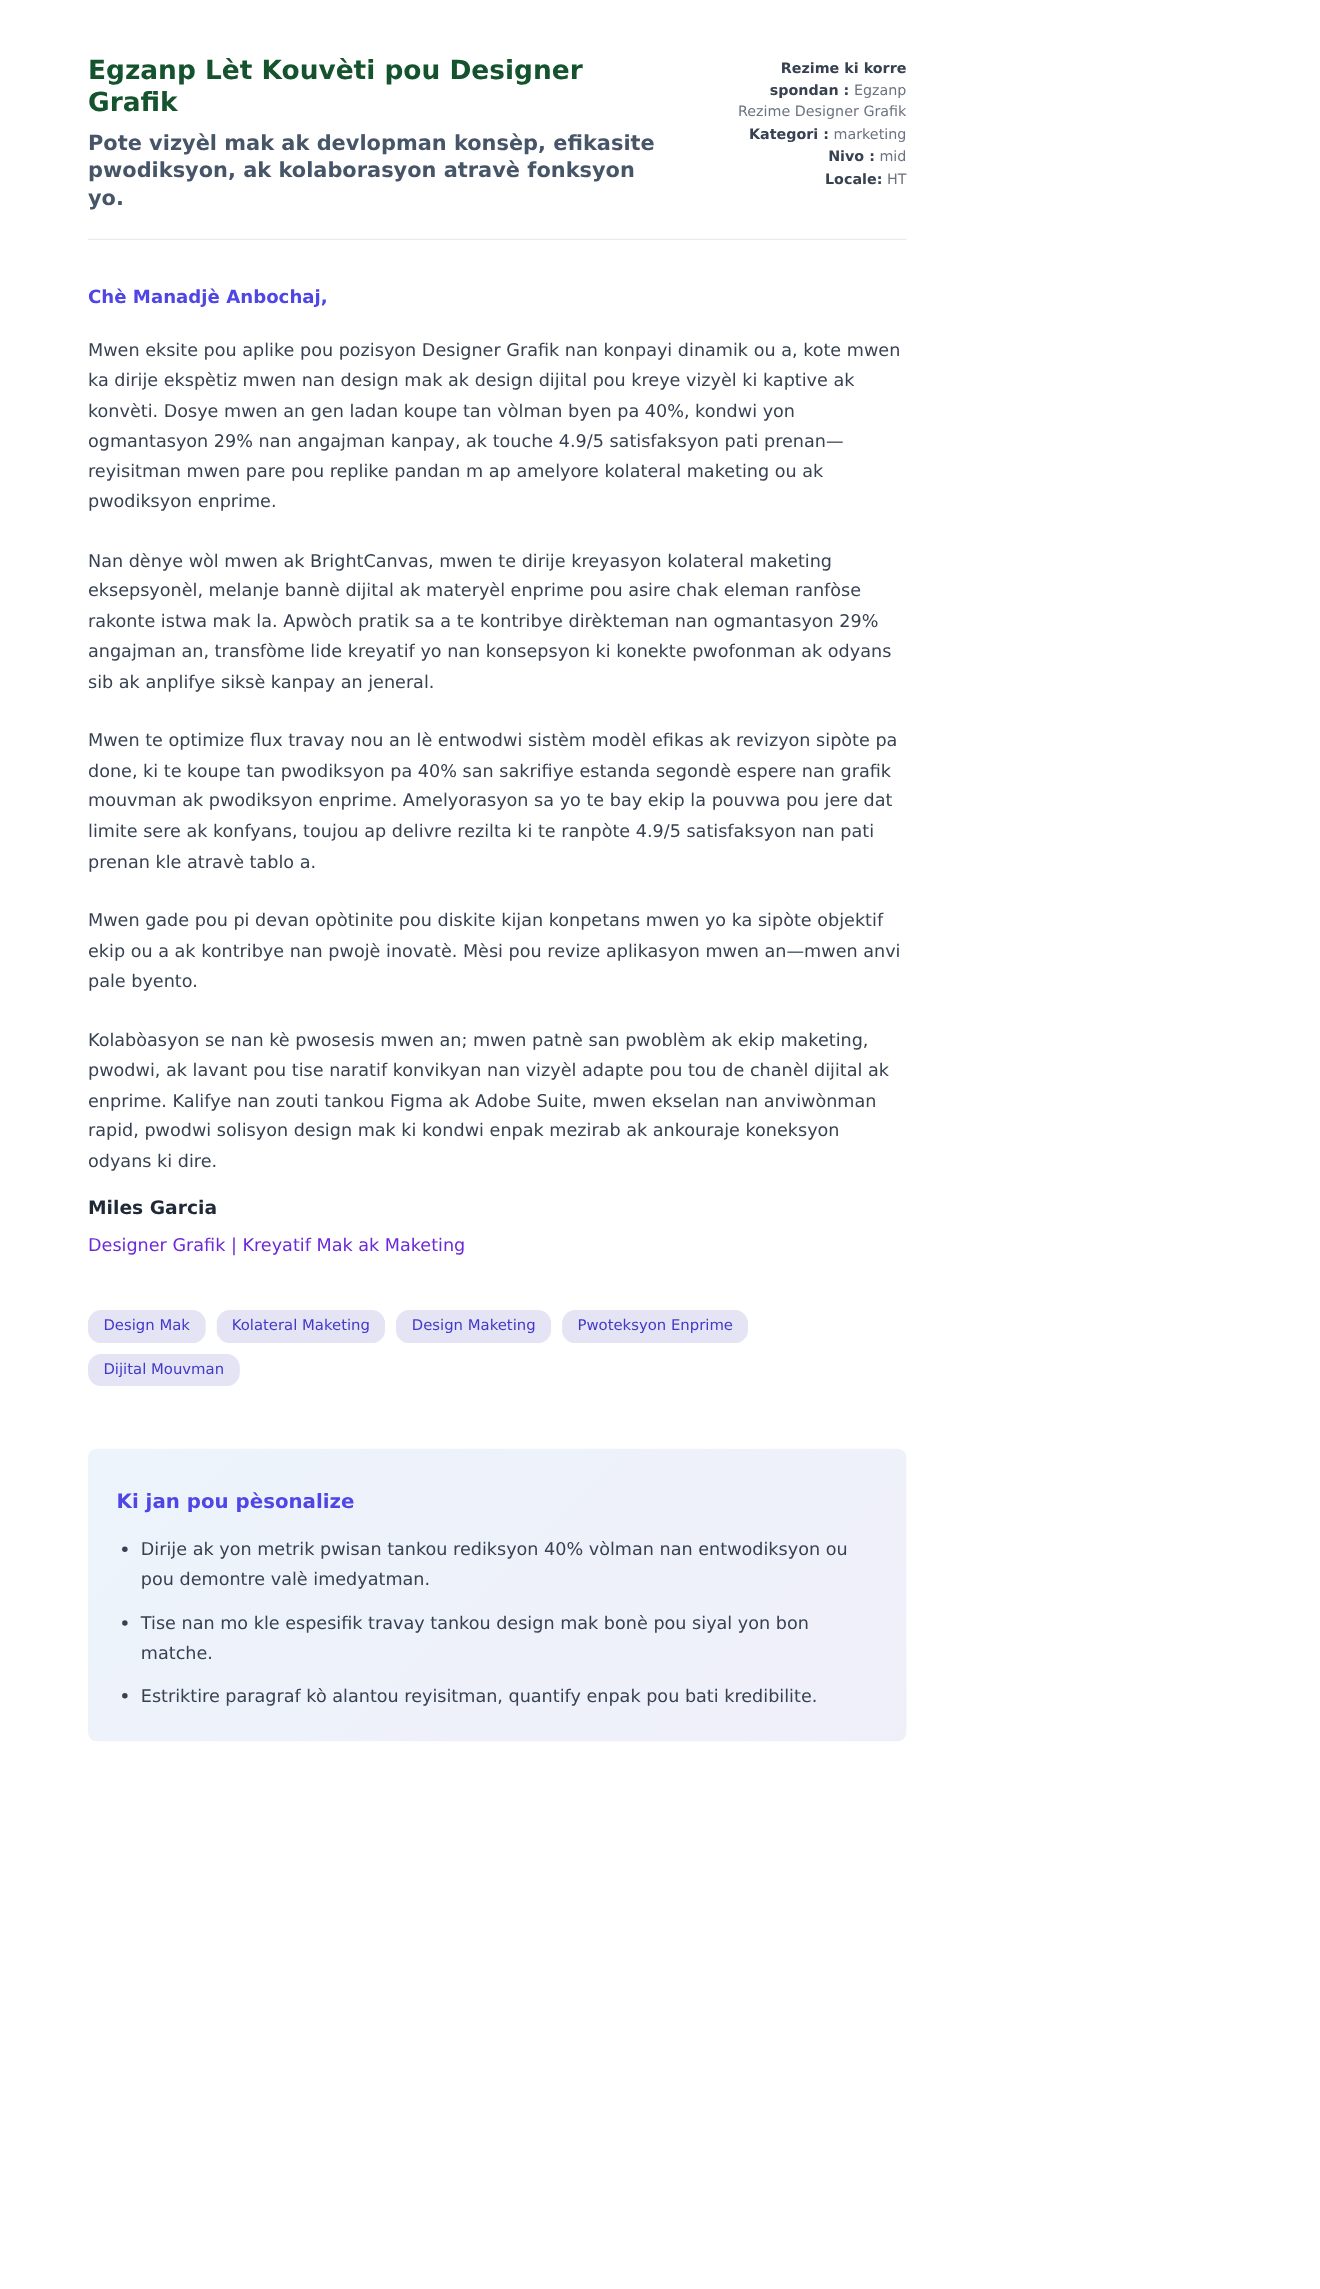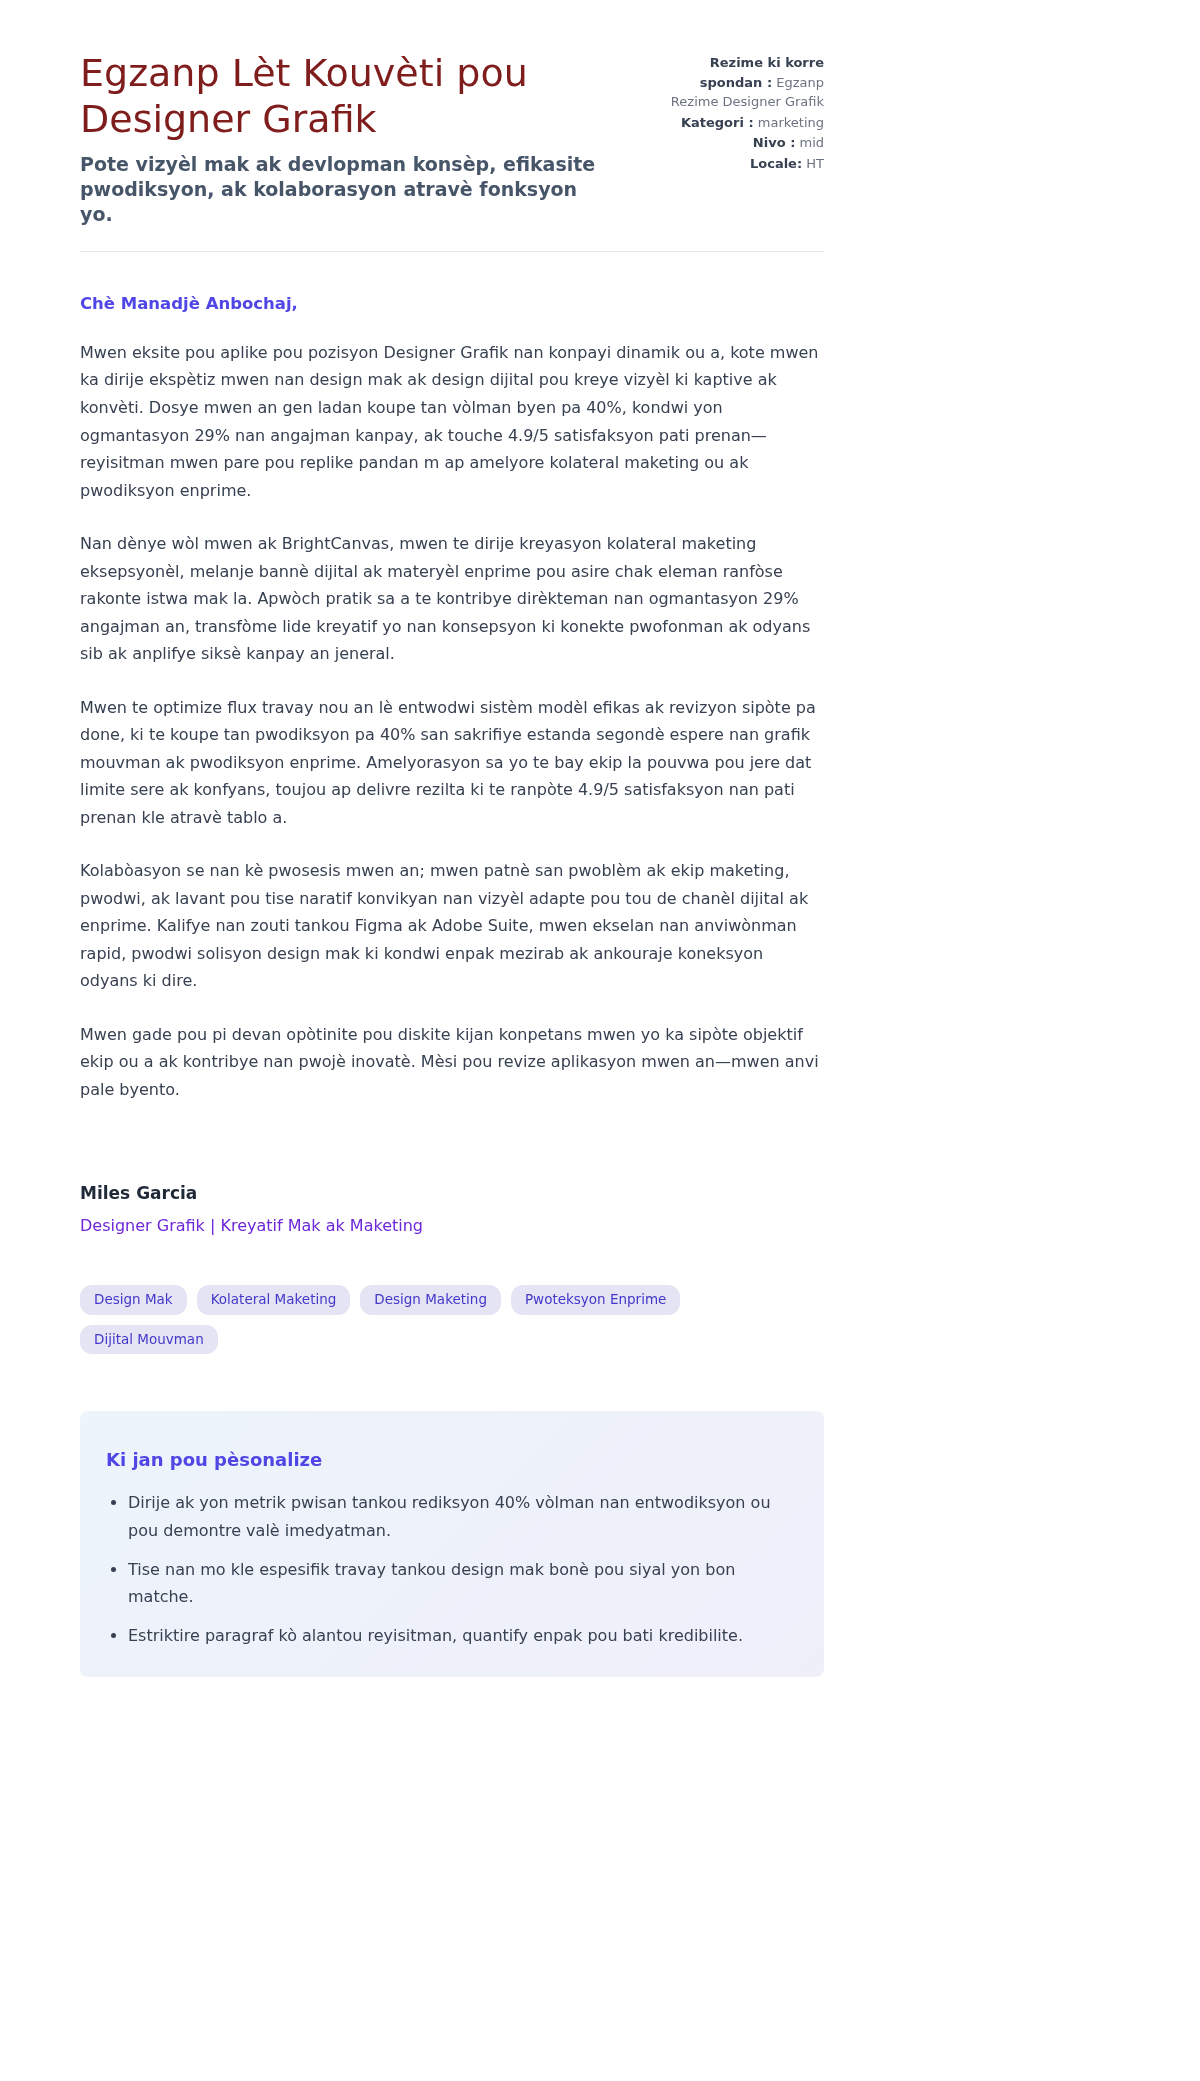--- a/index.html
+++ b/index.html
@@ -12,24 +12,24 @@
   }
   .page {
     width: 744px;
     margin-left: 80px;
     padding-top: 50px;
   }
   
   .header { display: flex; justify-content: space-between; gap: 24px; }
   .header-left { width: 545px; }
   .title {
-    font-size: 38px;
+    font-size: 24px;
     line-height: 1.22;
-    font-weight: normal;
-    color: #7f1d1d;
+    font-weight: bold;
+    color: #14532d;
   }
   .subtitle {
     margin-top: 9px;
     font-size: 19px;
     line-height: 1.32;
     font-weight: bold;
     color: #475569;
   }
   .meta {
     width: 196px;
@@ -54,21 +54,21 @@
     font-weight: bold;
     color: #4f46e5;
   }
   .para {
     margin-top: 26px;
     font-size: 16px;
     line-height: 1.72;
     color: #374151;
   }
   .sig-name {
-    margin-top: 80px;
+    margin-top: 20px;
     font-size: 17px;
     font-weight: bold;
     color: #1f2937;
   }
   .sig-title {
     margin-top: 13px;
     font-size: 16px;
     color: #6d28d9;
   }
   
@@ -138,22 +138,22 @@
     </aside>
   </header>
 
   <hr class="divider">
 
   <main class="letter">
     <p class="greeting">Chè Manadjè Anbochaj,</p>
     <p class="para">Mwen eksite pou aplike pou pozisyon Designer Grafik nan konpayi dinamik ou a, kote mwen ka dirije ekspètiz mwen nan design mak ak design dijital pou kreye vizyèl ki kaptive ak konvèti. Dosye mwen an gen ladan koupe tan vòlman byen pa 40%, kondwi yon ogmantasyon 29% nan angajman kanpay, ak touche 4.9/5 satisfaksyon pati prenan—reyisitman mwen pare pou replike pandan m ap amelyore kolateral maketing ou ak pwodiksyon enprime.</p>
     <p class="para">Nan dènye wòl mwen ak BrightCanvas, mwen te dirije kreyasyon kolateral maketing eksepsyonèl, melanje bannè dijital ak materyèl enprime pou asire chak eleman ranfòse rakonte istwa mak la. Apwòch pratik sa a te kontribye dirèkteman nan ogmantasyon 29% angajman an, transfòme lide kreyatif yo nan konsepsyon ki konekte pwofonman ak odyans sib ak anplifye siksè kanpay an jeneral.</p>
     <p class="para">Mwen te optimize flux travay nou an lè entwodwi sistèm modèl efikas ak revizyon sipòte pa done, ki te koupe tan pwodiksyon pa 40% san sakrifiye estanda segondè espere nan grafik mouvman ak pwodiksyon enprime. Amelyorasyon sa yo te bay ekip la pouvwa pou jere dat limite sere ak konfyans, toujou ap delivre rezilta ki te ranpòte 4.9/5 satisfaksyon nan pati prenan kle atravè tablo a.</p>
+    <p class="para">Mwen gade pou pi devan opòtinite pou diskite kijan konpetans mwen yo ka sipòte objektif ekip ou a ak kontribye nan pwojè inovatè. Mèsi pou revize aplikasyon mwen an—mwen anvi pale byento.</p>
     <p class="para">Kolabòasyon se nan kè pwosesis mwen an; mwen patnè san pwoblèm ak ekip maketing, pwodwi, ak lavant pou tise naratif konvikyan nan vizyèl adapte pou tou de chanèl dijital ak enprime. Kalifye nan zouti tankou Figma ak Adobe Suite, mwen ekselan nan anviwònman rapid, pwodwi solisyon design mak ki kondwi enpak mezirab ak ankouraje koneksyon odyans ki dire.</p>
-    <p class="para">Mwen gade pou pi devan opòtinite pou diskite kijan konpetans mwen yo ka sipòte objektif ekip ou a ak kontribye nan pwojè inovatè. Mèsi pou revize aplikasyon mwen an—mwen anvi pale byento.</p>
     <p class="sig-name">Miles Garcia</p>
     <p class="sig-title">Designer Grafik | Kreyatif Mak ak Maketing</p>
   </main>
 
   <div class="tags">
     <span class="tag">Design Mak</span>
     <span class="tag">Kolateral Maketing</span>
     <span class="tag">Design Maketing</span>
     <span class="tag">Pwoteksyon Enprime</span>
     <span class="tag">Dijital Mouvman</span>

